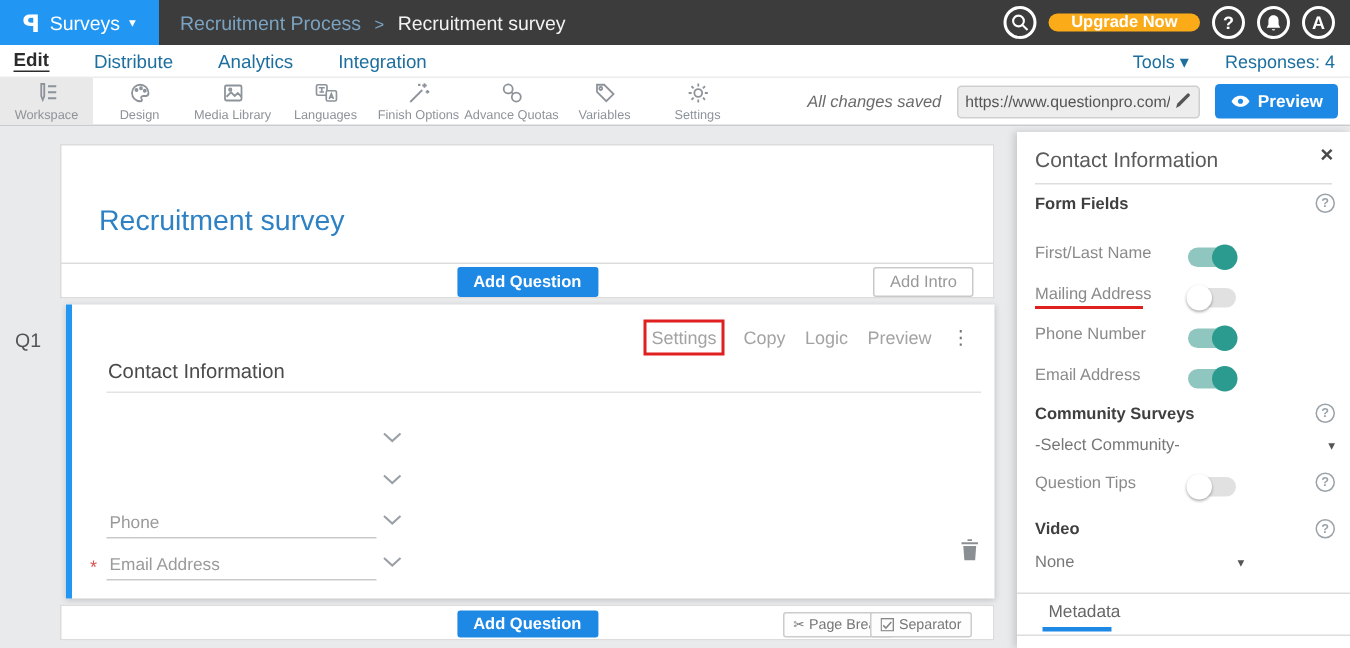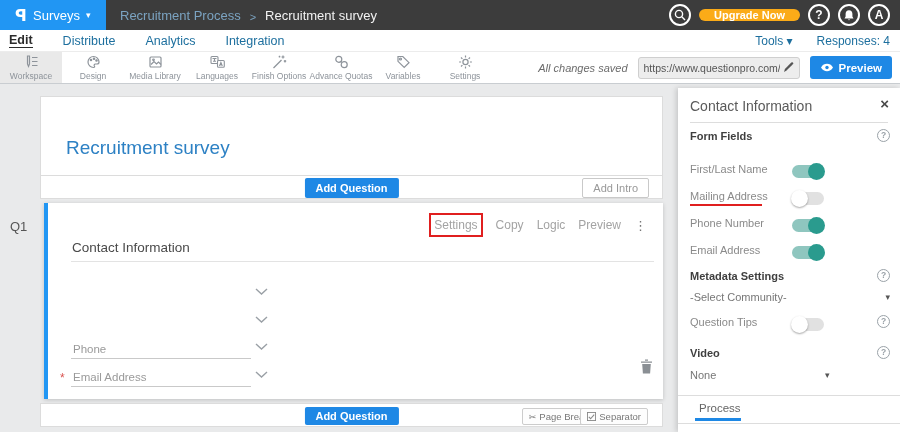--- a/index.html
+++ b/index.html
@@ -326,21 +326,21 @@
   <div class="toggle-label" style="top:129px">Phone Number</div>
   <div class="toggle on" style="top:131px">
       <div class="knob"></div>
     </div>
 
   <div class="toggle-label" style="top:156px">Email Address</div>
   <div class="toggle on" style="top:158px">
       <div class="knob"></div>
     </div>
 
-  <div class="sec-heading" style="top:182px">Metadata Settings</div>
+  <div class="sec-heading" style="top:182px">Community Surveys</div>
   <span class="help-circle" style="top:181px">?</span>
 
   <div class="panel-select" style="top:203px">
     <span>-Select Community-</span>
     <span class="caret">▾</span>
   </div>
 
   <div class="toggle-label" style="top:228px">Question Tips</div>
   <div class="toggle off" style="top:230px">
       <div class="knob"></div>
@@ -349,16 +349,16 @@
 
   <div class="sec-heading" style="top:259px">Video</div>
   <span class="help-circle" style="top:258px">?</span>
 
   <div class="panel-select narrow" style="top:281px">
     <span>None</span>
     <span class="caret">▾</span>
   </div>
 
   <div class="panel-div" style="top:307px;left:0;right:0"></div>
-  <div class="metadata-tab" style="top:314px">Process</div>
+  <div class="metadata-tab" style="top:314px">Metadata</div>
   <div class="metadata-line" style="top:330px"></div>
   <div class="panel-div" style="top:335px;left:0;right:0"></div>
 </div>
 
 </body></html>

